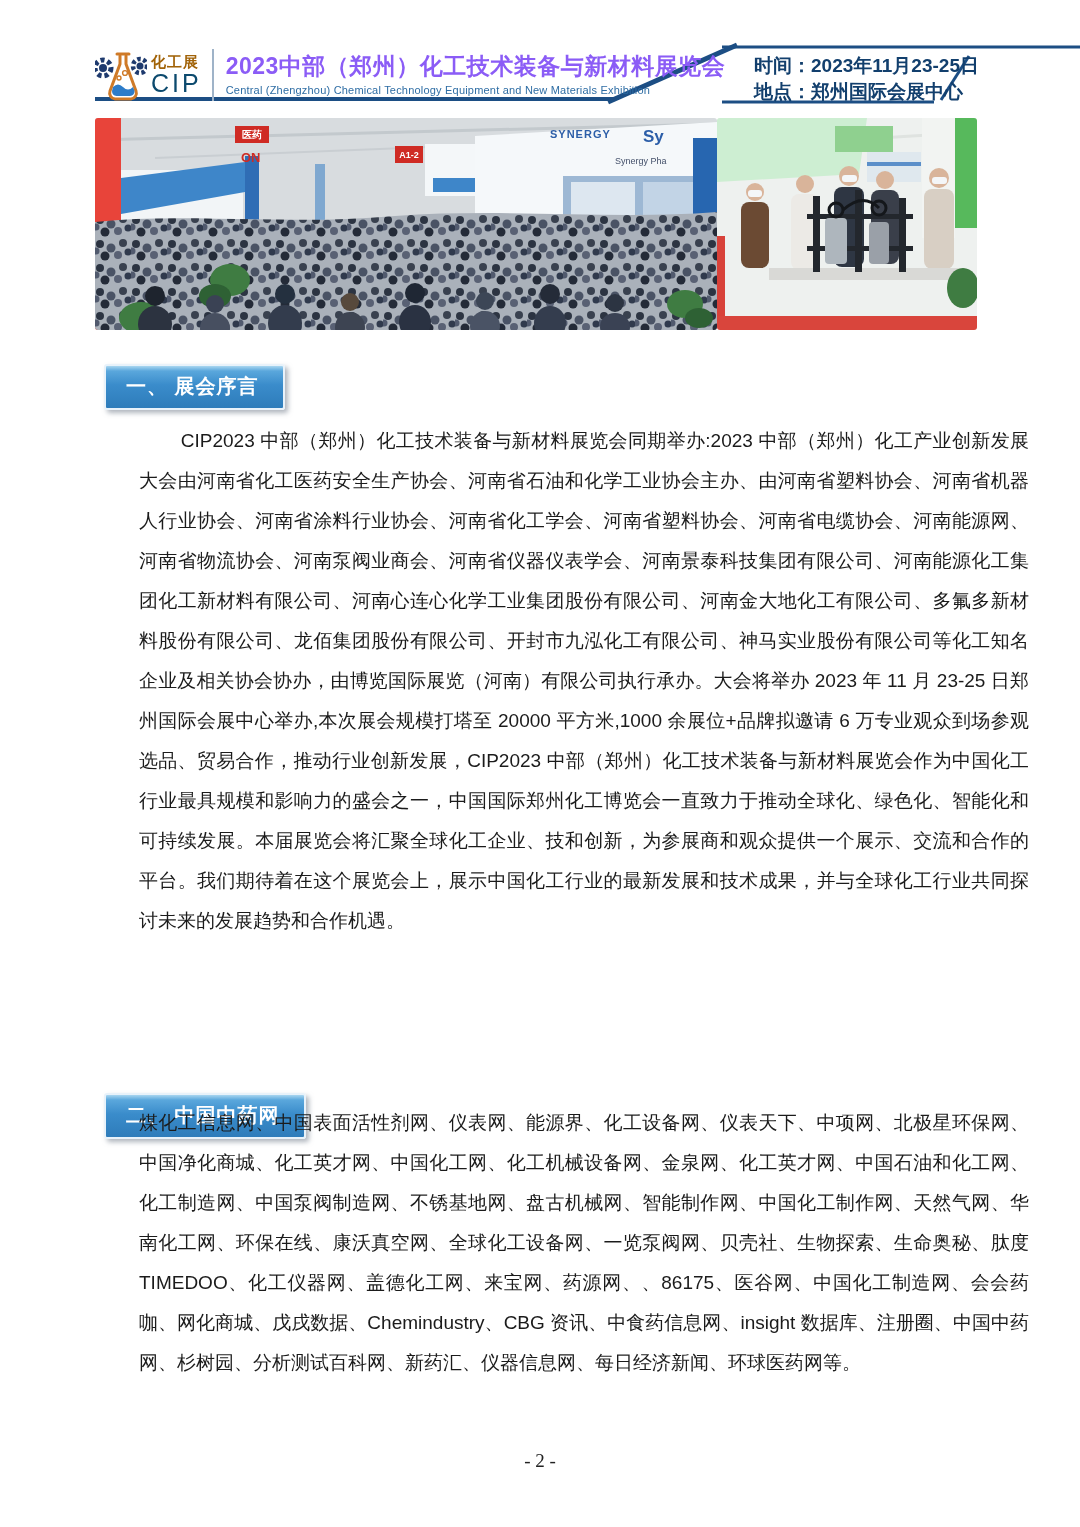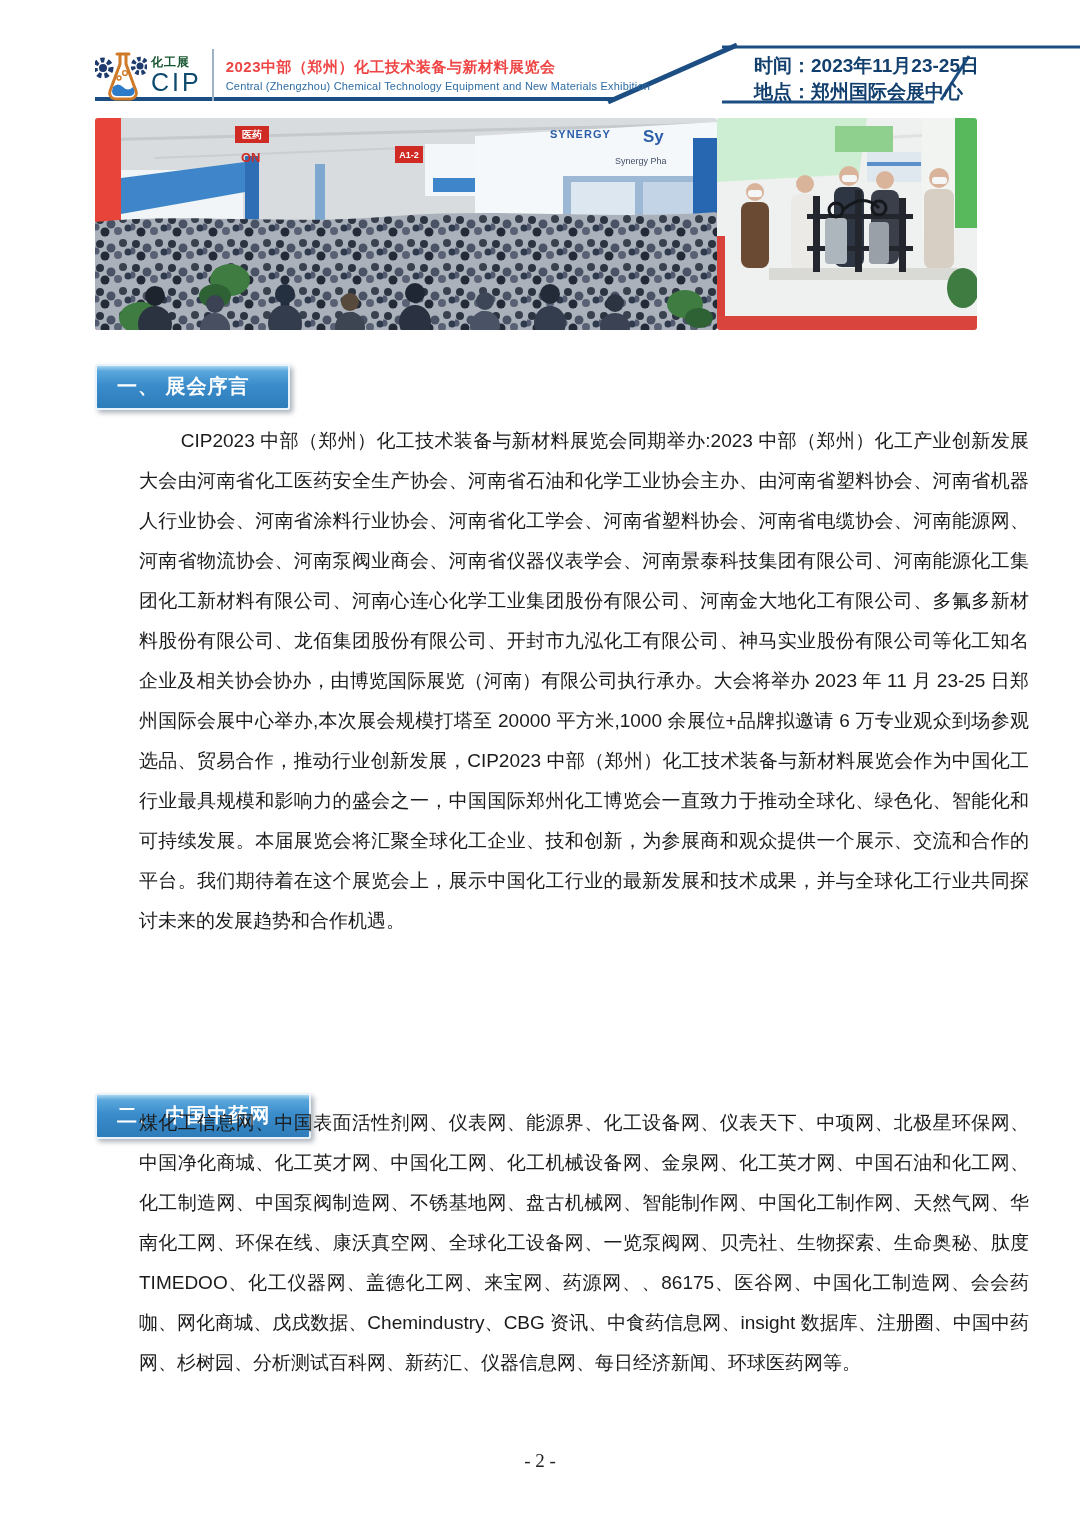--- a/index.html
+++ b/index.html
@@ -4,37 +4,37 @@
 <style>
   html,body{margin:0;padding:0;background:#ffffff;}
   .page{
     position:relative;width:1080px;height:1527px;background:#ffffff;overflow:hidden;
     font-family:"Liberation Sans","DejaVu Sans",sans-serif;color:#1c1c1c;
   }
   
   .logo-row{position:absolute;left:95px;top:43px;display:flex;align-items:center;height:64px;}
   .logo{display:flex;align-items:center;}
   .logo-text{margin-left:4px;line-height:1;}
-  .logo-cn{display:block;color:#14532d;font-weight:bold;font-size:12px;letter-spacing:1px;}
+  .logo-cn{display:block;color:#a16207;font-weight:bold;font-size:15px;letter-spacing:1px;}
   .logo-en{display:block;color:#0c4a6e;font-weight:normal;font-size:25px;letter-spacing:3px;margin-top:2px;}
   .logo-divider{width:2px;height:52px;background:#9fb3c8;margin:0 12px 0 10px;}
   .title-block{line-height:1;}
-  .main-title{color:#ef4444;font-weight:bold;font-size:15px;letter-spacing:0.5px;}
+  .main-title{color:#8b5cf6;font-weight:bold;font-size:23px;letter-spacing:0.5px;}
   .sub-title{color:#2e6da4;font-size:11px;margin-top:7px;letter-spacing:0.2px;}
   .header-lines{position:absolute;left:0;top:0;pointer-events:none;}
   .info-box{position:absolute;left:754px;top:53px;color:#123f6d;font-weight:bold;font-size:19px;line-height:26px;white-space:nowrap;}
   
   .photo-row{position:absolute;left:95px;top:118px;display:flex;gap:0;}
   .photo-row svg{display:block;border-radius:3px;}
   
   .section-btn{
-    position:absolute;left:95px;display:inline-block;
+    position:absolute;left:104px;display:inline-block;
     background:linear-gradient(#a9d6f0 0%,#5aa7dc 12%,#3a8ccb 45%,#2e7cba 100%);
     color:#ffffff;font-weight:bold;font-size:20px;letter-spacing:1px;
-    padding:7px 38px 8px 20px;border:2px solid #e8f2fa;border-radius:3px;
+    padding:7px 24px 8px 20px;border:2px solid #e8f2fa;border-radius:3px;
     box-shadow:3px 3px 5px rgba(110,120,135,0.55);white-space:nowrap;
   }
   .btn-1{top:364px;}
   .btn-2{top:1093px;}
   
   .body-text{position:absolute;left:95px;width:890px;font-size:19px;line-height:40px;text-align:justify;color:#1b1b1b;margin-left:44px;}
   .body-1{top:421px;}
   .body-2{top:1103px;}
   .body-text p{margin:0;}
   .body-1 p{text-indent:2.2em;}

